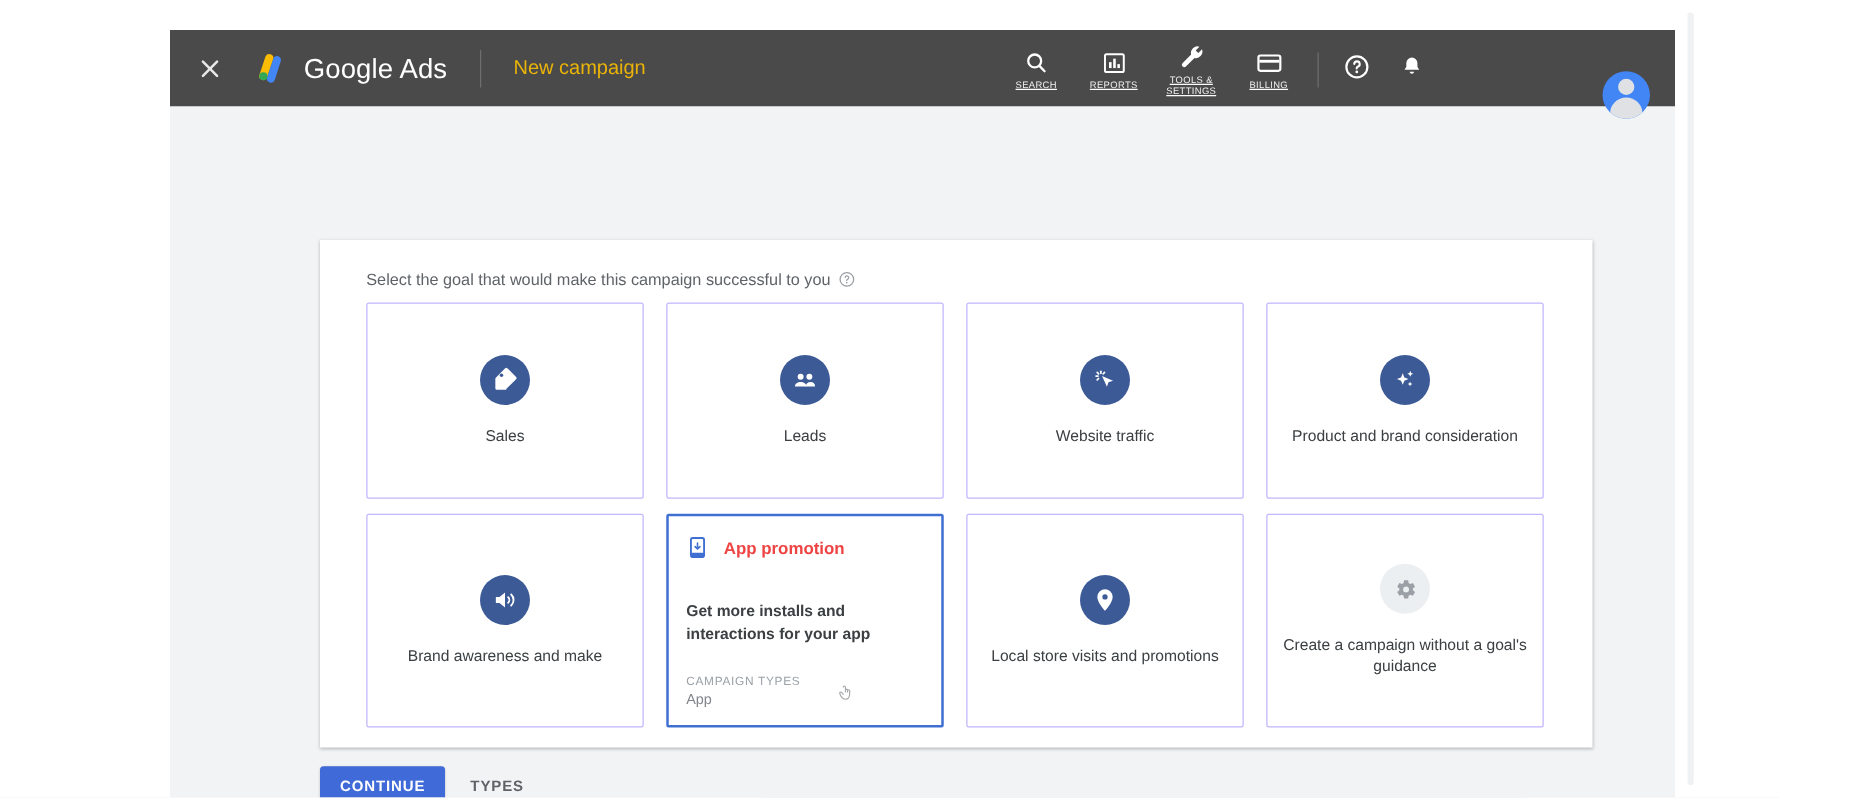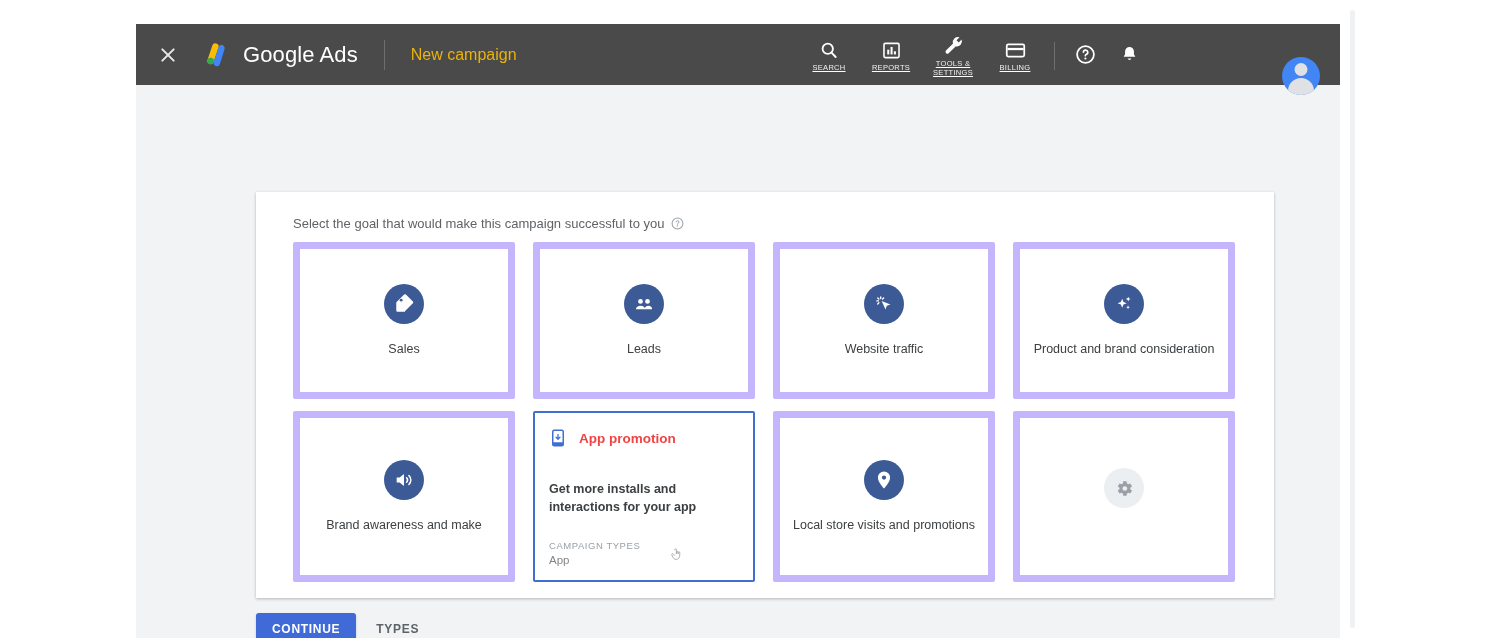--- a/index.html
+++ b/index.html
@@ -163,21 +163,21 @@
     width: 944px;
     display: grid;
     grid-template-columns: repeat(4, 222px);
     grid-template-rows: 157px 171px;
     column-gap: 18px;
     row-gap: 12px;
   }
 
   .goal-card {
     background: #ffffff;
-    border: 7px solid #c4b5fd;
+    border: 1px solid #c4b5fd;
     border-radius: 2px;
     display: flex;
     flex-direction: column;
     align-items: center;
     justify-content: center;
     padding: 8px 12px;
     cursor: pointer;
     position: relative;
   }
   .goal-icon {
@@ -493,20 +493,21 @@
           <div class="goal-label">Local store visits and promotions</div>
         </div>
 
         <div class="goal-card">
           <div class="goal-icon muted">
             <svg width="21" height="21" viewBox="0 0 24 24">
               <path d="M19.4 12.9 a7.5 7.5 0 0 0 0-1.8 l2-1.5 l-2-3.4 l-2.3.9 a7.3 7.3 0 0 0-1.6-.9 L15.2 3.6 h-3.9 l-.3 2.6 a7.3 7.3 0 0 0-1.6.9 L7.1 6.2 l-2 3.4 l2 1.5 a7.5 7.5 0 0 0 0 1.8 l-2 1.5 l2 3.4 l2.3-.9 a7.3 7.3 0 0 0 1.6.9 l.3 2.6 h3.9 l.3-2.6 a7.3 7.3 0 0 0 1.6-.9 l2.3.9 l2-3.4z" fill="#9aa0a6" transform="translate(-0.8 0)"></path>
               <circle cx="12.4" cy="12" r="2.7" fill="#eceff1"></circle>
             </svg>
           </div>
+          <div class="goal-label">Create a campaign without a goal's guidance</div>
         </div>
 
       </div>
     </div>
 
     <div id="bottom-actions">
       <button id="continue-button">CONTINUE</button>
       <button id="cancel-button">TYPES</button>
     </div>
 

